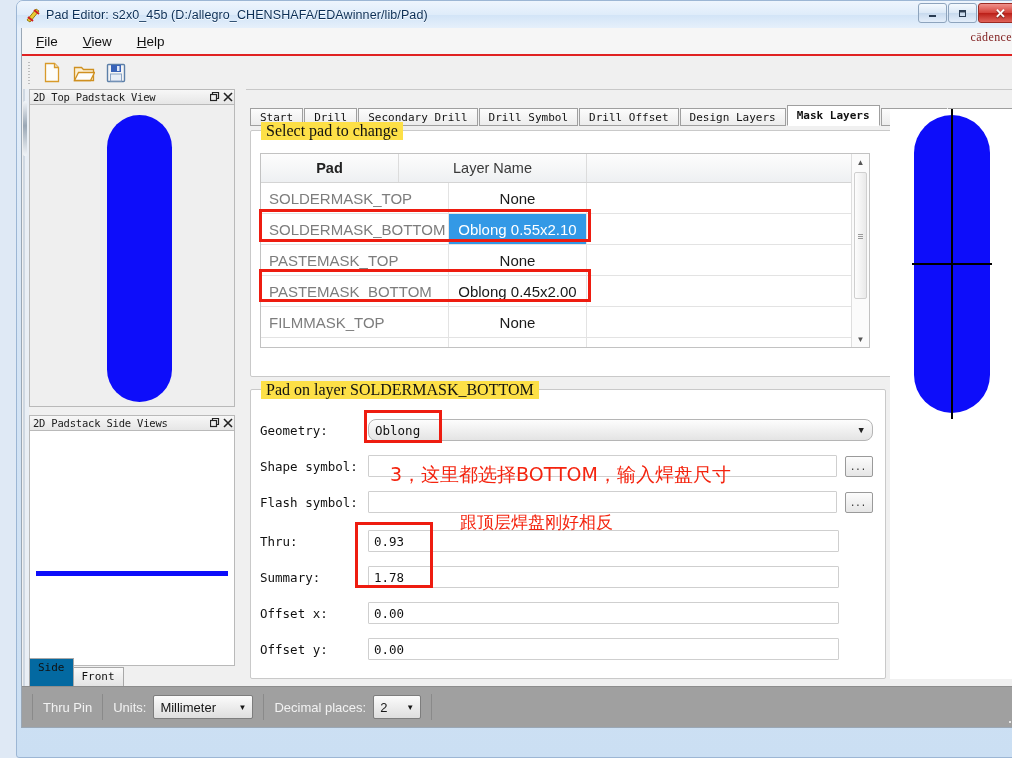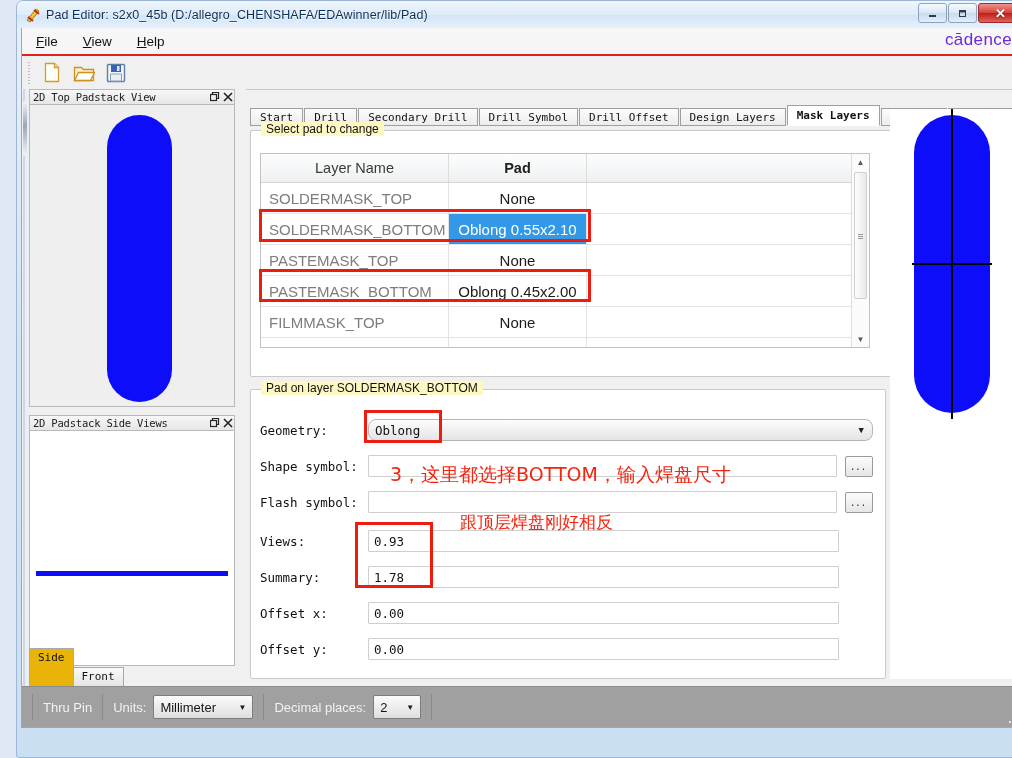--- a/index.html
+++ b/index.html
@@ -52,22 +52,22 @@
   #menubar{
     height:26px;background:#f6f6f6;display:flex;align-items:center;
     border-bottom:2px solid #e02222;position:relative;
   }
   .menu-item{
     font-size:13.5px;color:#111;padding:3px 11px;margin-left:3px;
   }
   .menu-item u{text-decoration:underline;}
   #cadence-logo{
     position:absolute;right:12px;top:2px;
-    font-size:17px;color:#6d28d9;letter-spacing:.4px;
-    font-family:Liberation Sans, sans-serif;
+    font-size:12px;color:#7f1d1d;letter-spacing:.4px;
+    font-family:Liberation Serif, serif;
   }
   
   #toolbar{
     height:33px;background:#f0f0f0;display:flex;align-items:center;
     border-bottom:1px solid #c8c8c8;
   }
   #tb-grip{width:6px;height:22px;margin:0 3px 0 5px;
     background-image:repeating-linear-gradient(180deg,#bdbdbd 0 1px,transparent 1px 3px);
     background-size:2px 3px;background-repeat:repeat-y;background-position:1px 0;}
   .tbtn{width:26px;height:25px;margin:0 3px;display:flex;align-items:center;justify-content:center;}
@@ -96,41 +96,41 @@
     font-size:10px;color:#222;}
   .panel-canvas{position:absolute;left:0;right:0;background:#efefef;border:1px solid #b9b9b9;
     border-top:none;box-sizing:border-box;overflow:hidden;}
   
   .sv-tabs{position:absolute;left:0;bottom:0;height:19px;display:flex;align-items:flex-end;}
   .sv-tab{
     font-family:"DejaVu Sans Mono","Liberation Mono",monospace;font-size:11px;color:#111;
     padding:2px 8px 3px;border:1px solid #a8a8a8;background:linear-gradient(180deg,#fafafa,#e4e4e4);
     margin-right:-1px;
   }
-  .sv-tab.active{background:#eab308;border-bottom-color:#fdfdfd;padding-bottom:22px;}
+  .sv-tab.active{background:#0369a1;border-bottom-color:#fdfdfd;padding-bottom:12px;}
   
   #vsplit{position:absolute;left:218px;top:0;width:6px;bottom:0;background:#f0f0f0;}
   
   #right-pane{position:absolute;left:224px;top:0;right:0;bottom:0;background:#f0f0f0;margin-top:12px;}
   
   #tabstrip{position:absolute;left:4px;top:4px;right:8px;height:21px;display:flex;align-items:flex-end;}
   .tab{
     font-family:"DejaVu Sans Mono","Liberation Mono",monospace;font-size:11px;color:#111;
     height:18px;line-height:18px;padding:0 9px;box-sizing:border-box;
     border:1px solid #9f9f9f;background:linear-gradient(180deg,#fcfcfc,#ececec);
     margin-right:1px;white-space:nowrap;
   }
   .tab.active{height:21px;line-height:20px;background:#fff;border-bottom:1px solid #fff;font-weight:bold;}
   
   .group{
     position:absolute;border:1px solid #c9c9c9;background:#fff;border-radius:2px;
   }
   .group-label{
-    position:absolute;top:-9px;left:10px;background:#fef9c3;padding:0 5px;
-    font-family:Liberation Sans, sans-serif;font-size:12px;color:#111;
+    position:absolute;top:-9px;left:10px;background:#fde047;padding:0 5px;
+    font-family:Liberation Serif, serif;font-size:16px;color:#111;
     white-space:nowrap;
   }
   
   #grid{position:absolute;left:9px;top:22px;width:610px;height:195px;border:1px solid #c2c2c2;
     background:#fff;box-sizing:border-box;overflow:hidden;}
   .grid-head{display:flex;height:28px;background:linear-gradient(180deg,#fdfdfd,#eef0f2);
     border-bottom:1px solid #d4d4d4;}
   .gh{display:flex;align-items:center;justify-content:center;font-size:14.5px;color:#3a3a3a;
     border-right:1px solid #dcdcdc;box-sizing:border-box;}
   .gh.c1{width:188px;}
@@ -325,22 +325,22 @@
           <div class="tab active">Mask Layers</div>
           <div class="tab">Options</div>
           <div class="tab">Summary</div>
         </div>
 
         <div class="group" style="left:4px;top:29px;right:8px;height:245px;">
           <div class="group-label">Select pad to change</div>
 
           <div id="grid">
             <div class="grid-head">
+              <div class="gh c2">Pad</div>
               <div class="gh c1">Layer Name</div>
-              <div class="gh c2">Pad</div>
               <div class="gh c3"></div>
             </div>
 
             <div class="grow">
               <div class="gc c1">SOLDERMASK_TOP</div>
               <div class="gc c2">None</div>
               <div class="gc c3"></div>
             </div>
             <div class="grow">
               <div class="gc c1">SOLDERMASK_BOTTOM</div>
@@ -395,21 +395,21 @@
             <div class="dots">...</div>
           </div>
 
           <div class="frow" style="top:100px;">
             <div class="flabel">Flash symbol:</div>
             <div class="finput"></div>
             <div class="dots">...</div>
           </div>
 
           <div class="frow" style="top:139px;right:46px;">
-            <div class="flabel">Views:</div>
+            <div class="flabel">Thru:</div>
             <div class="finput">0.93</div>
           </div>
 
           <div class="frow" style="top:175px;right:46px;">
             <div class="flabel">Summary:</div>
             <div class="finput">1.78</div>
           </div>
 
           <div class="frow" style="top:211px;right:46px;">
             <div class="flabel">Offset x:</div>

